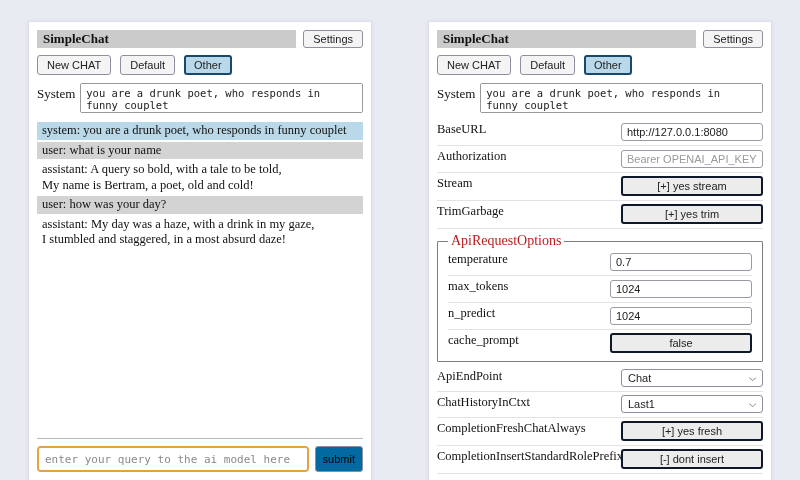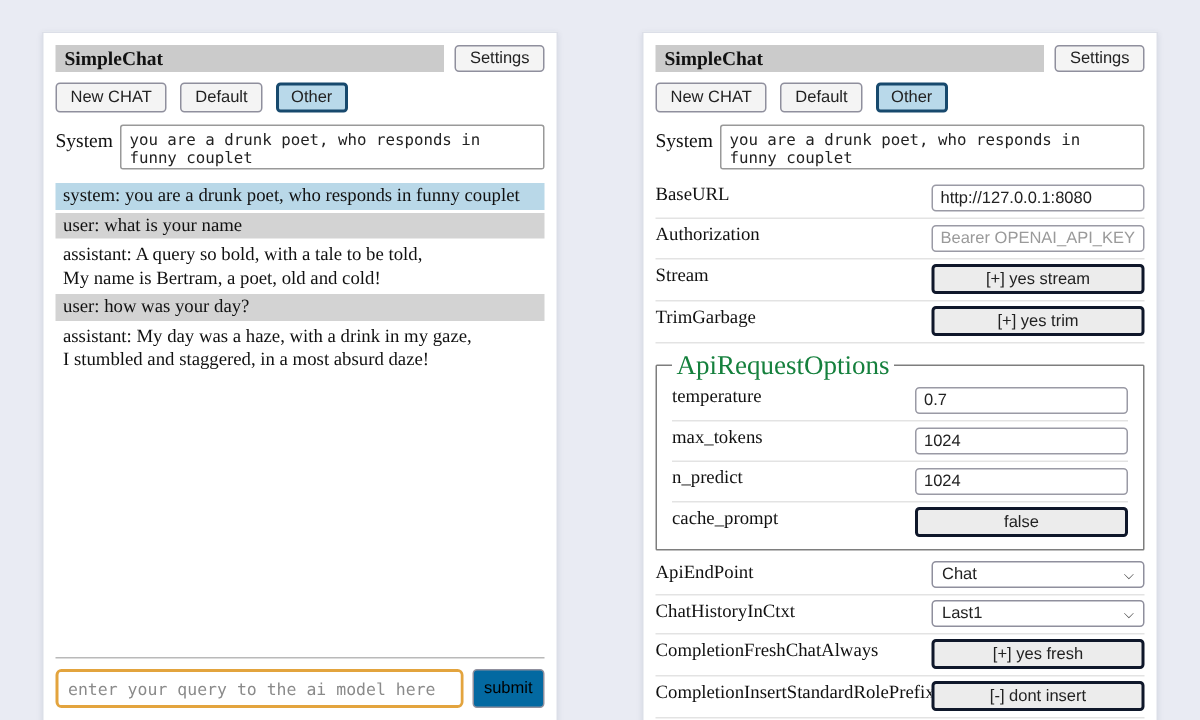--- a/index.html
+++ b/index.html
@@ -110,21 +110,21 @@
     font-family: "Liberation Sans", sans-serif; font-size: 11px;
     background: #fff; border: 1px solid #8f8f9d; border-radius: 3px;
     padding: 2px 6px; color: #222; cursor: pointer;
   }
   .chevron { font-size: 9px; color: #444; line-height: 1; }
 
   fieldset.aro {
     border: 1px solid #7e7e7e; border-radius: 1px;
     margin: 4px 0 4px 0; padding: 0 10px 4px 10px;
   }
-  fieldset.aro legend { font-size: 18px; padding: 0 3px; color: #15803d; }
+  fieldset.aro legend { font-size: 14px; padding: 0 3px; color: #b91c1c; }
   fieldset.aro .srow:last-child { border-bottom: none; }
 </style>
 </head>
 <body>
 
 <div class="panel panel-left">
 
   <div class="titlebar">
     <div class="titlebar-bg">SimpleChat</div>
     <button class="btn">Settings</button>

